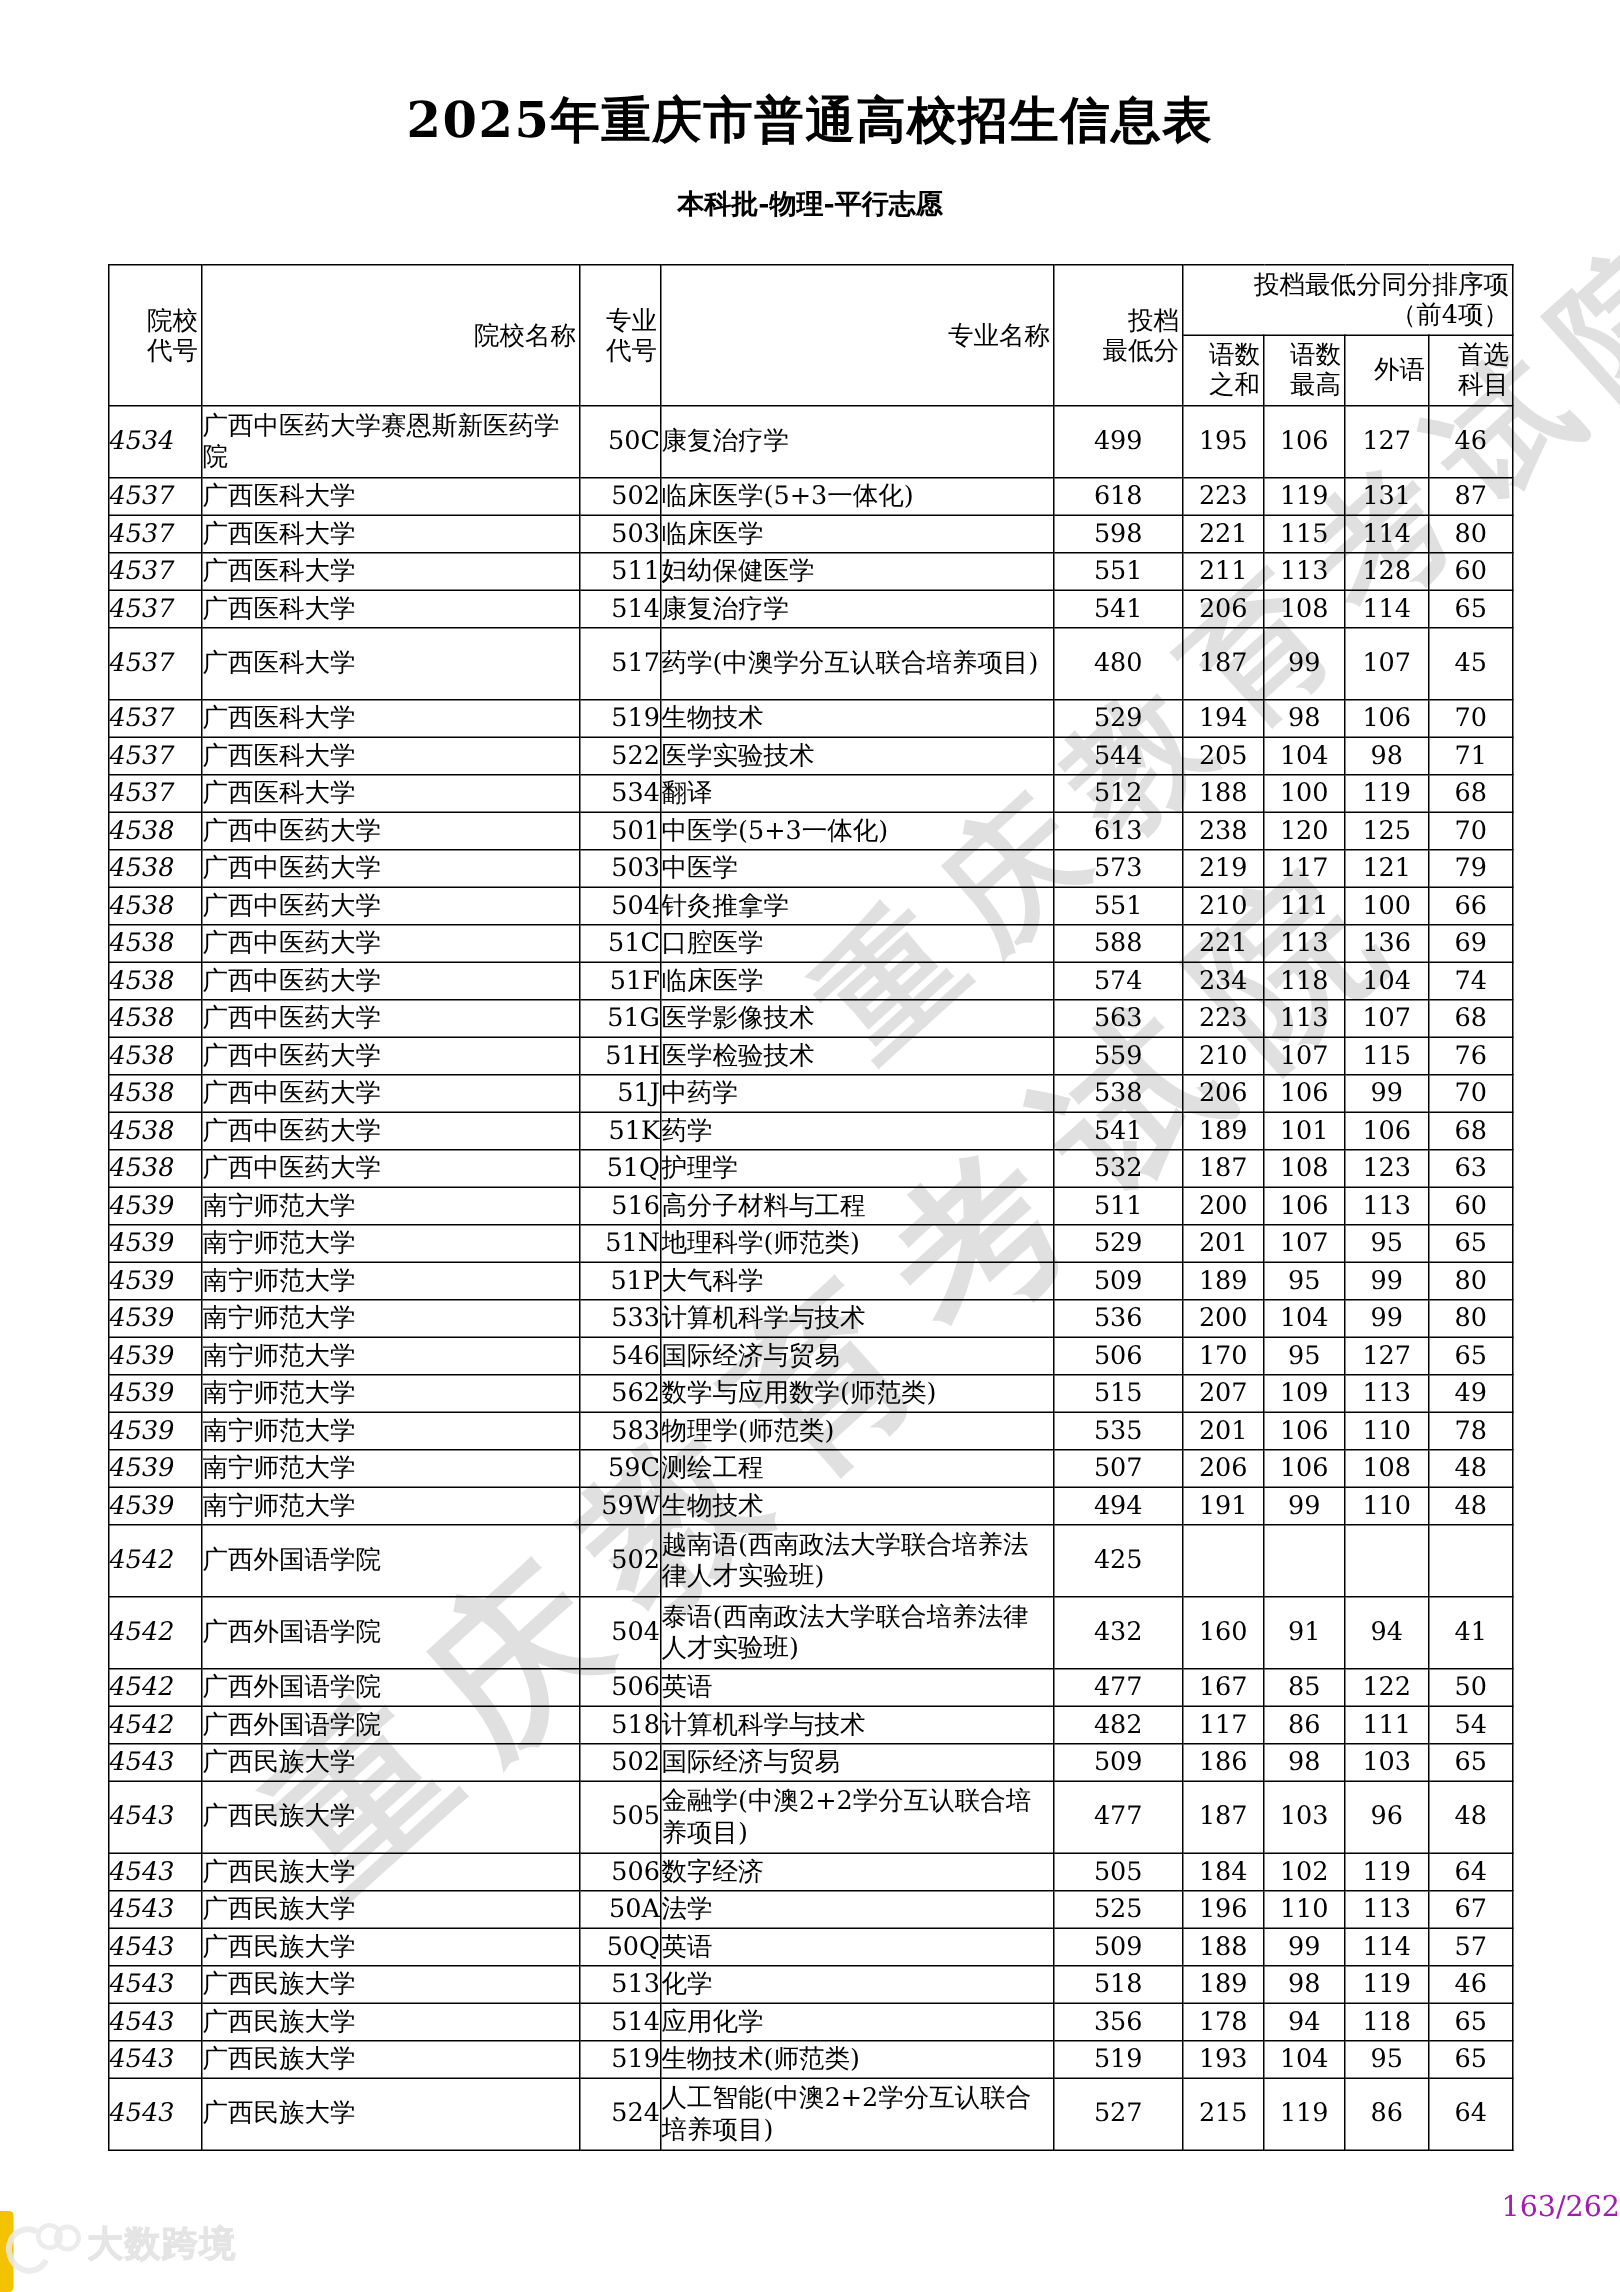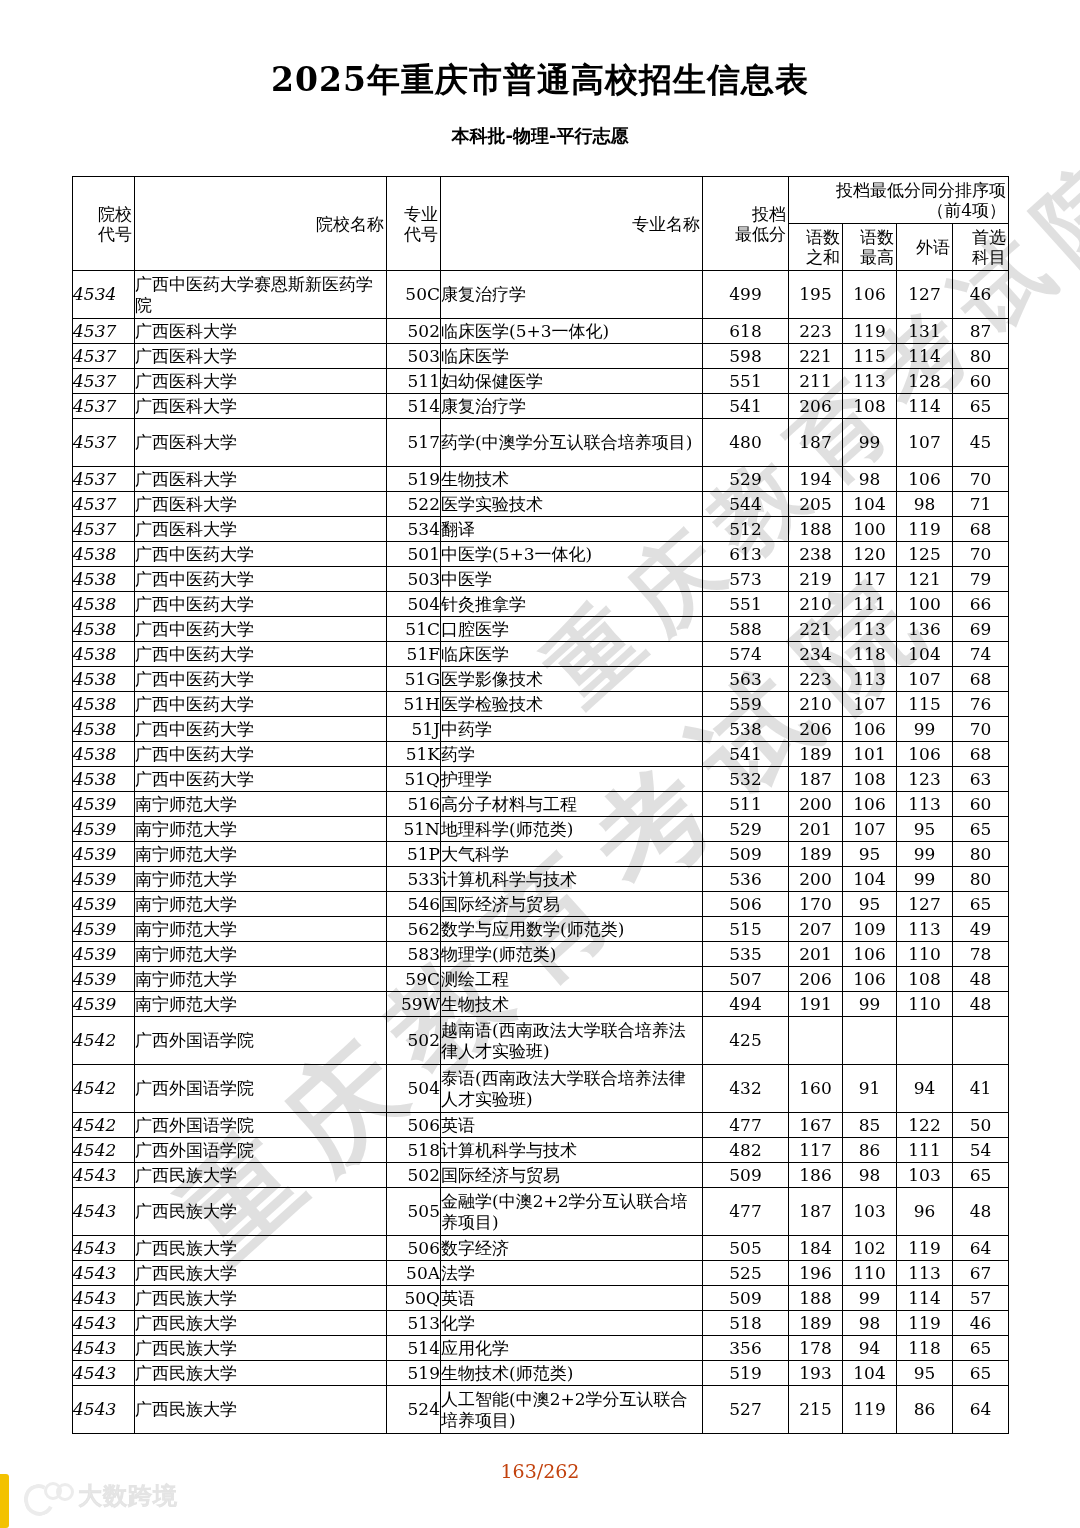--- a/index.html
+++ b/index.html
@@ -123,31 +123,31 @@
   td.mcode  { text-align: right; }
   td.major  { text-align: left; padding-left: 4px; }
   td.num    { text-align: center; }
 
   tbody tr.tall td { height: 47px; }
   tbody tr.tall td.school,
   tbody tr.tall td.major { vertical-align: middle; }
   tbody tr.tall td.major { line-height: 1.22; }
 
   #page-number {
-    text-align: center;
+    text-align: right;
     font-size: 19px;
     margin: 0;
     padding-top: 26px;
-    color: #c2410c;
+    color: #a21caf;
   }
 
   
   #footer-logo {
     position: absolute;
-    left: 24px;
+    left: 4px;
     bottom: 16px;
     display: flex;
     align-items: center;
     gap: 8px;
     z-index: 12;
     opacity: .85;
   }
   #footer-logo .mark {
     position: relative;
     width: 46px;

